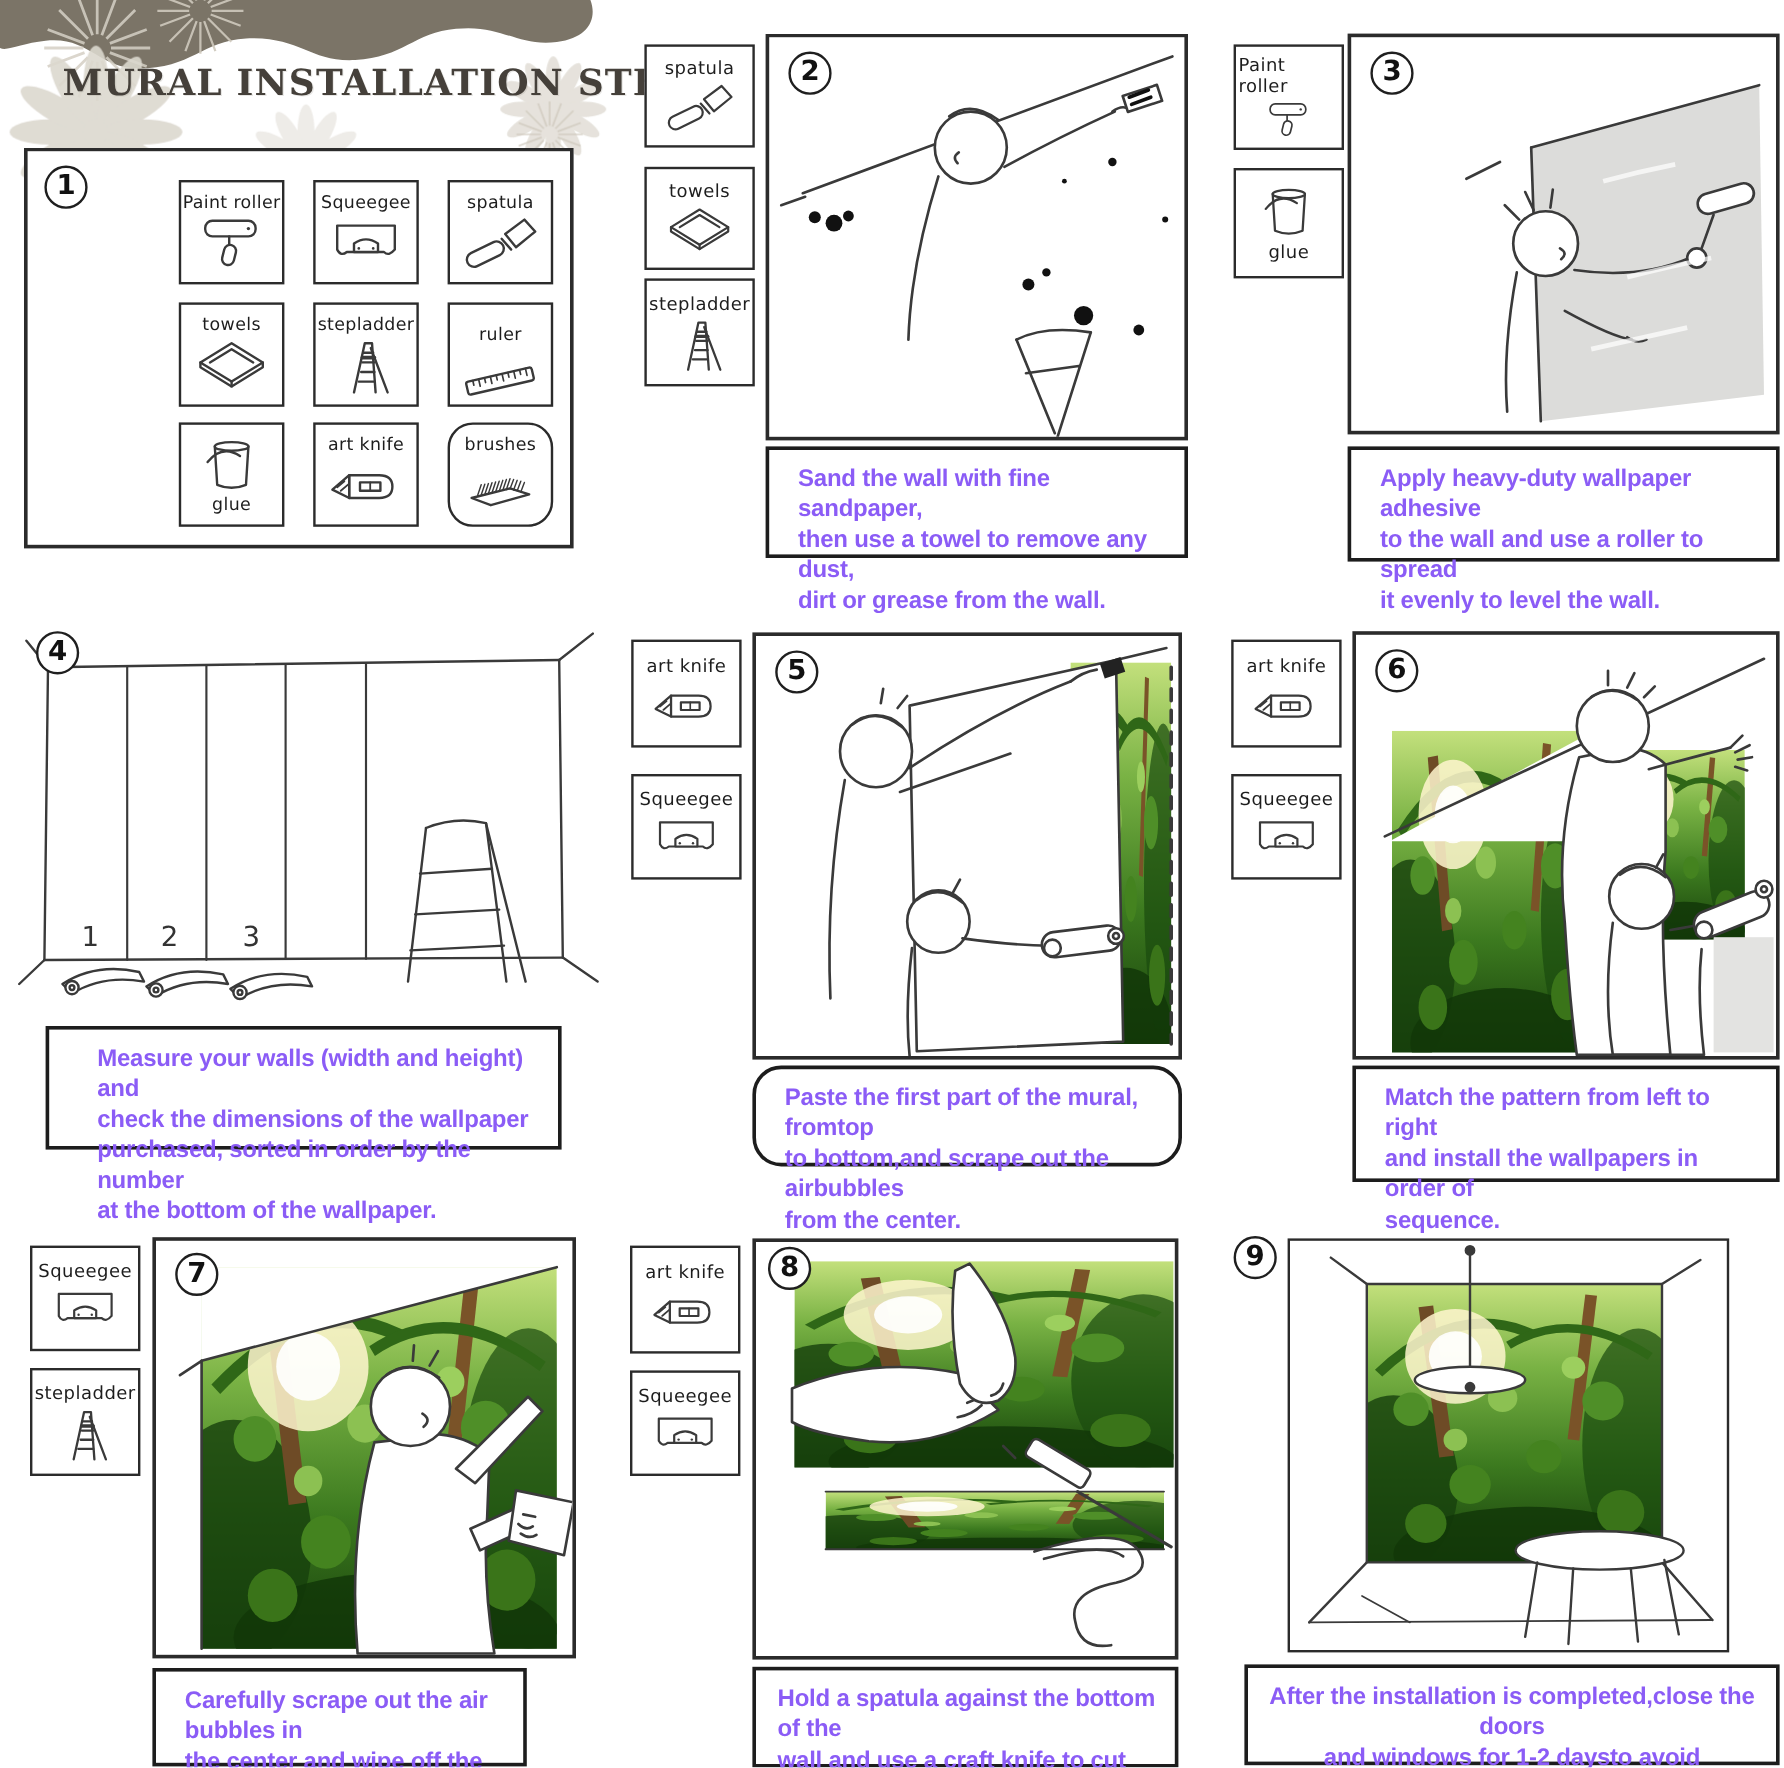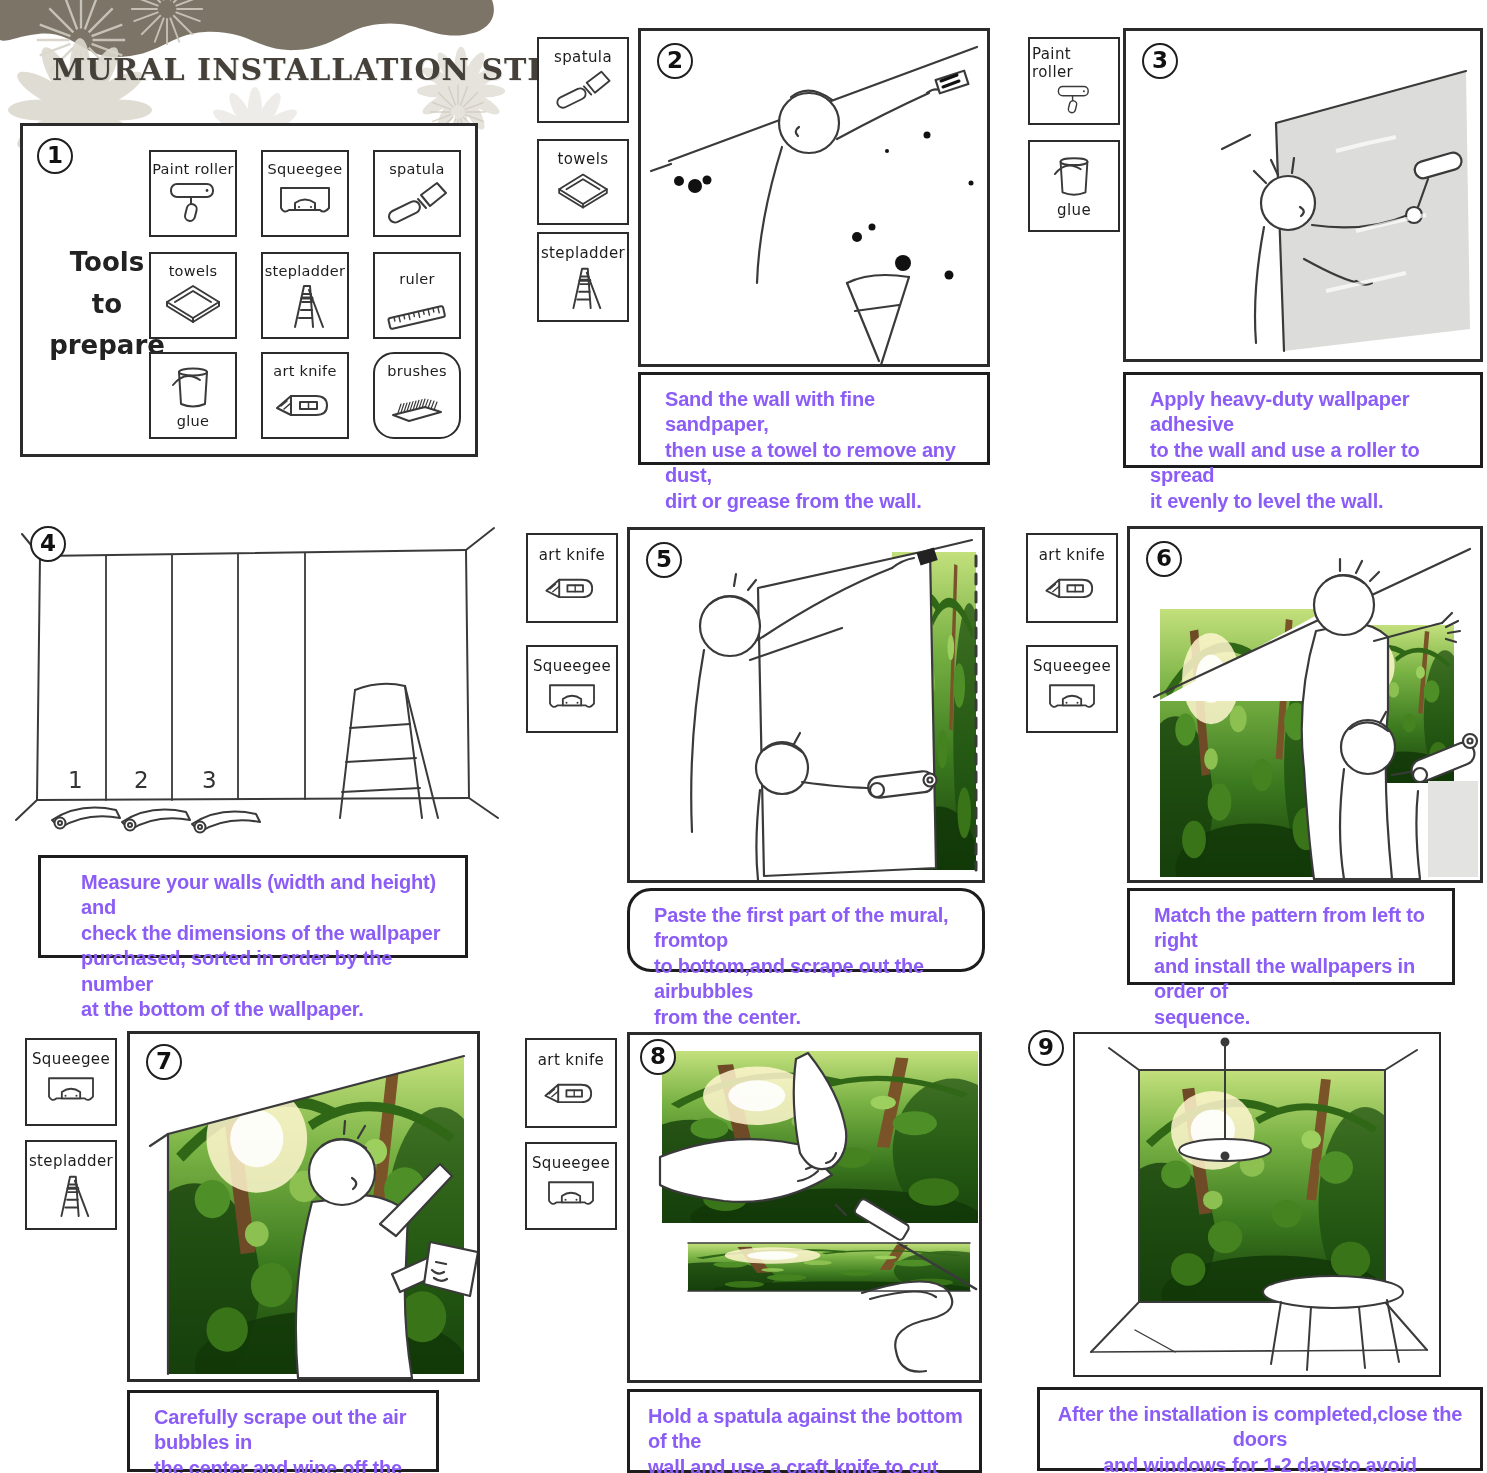--- a/index.html
+++ b/index.html
@@ -176,23 +176,20 @@
       <use href="#flower" width="92" height="92" x="0" y="0" transform="translate(415,45)" opacity="0.8"></use>
     </g>
     <g stroke="#cfc9bd" opacity="0.8">
       <use href="#burst" width="60" height="60" transform="translate(428,82)" stroke="#cfc9bd"></use>
     </g>
   </svg>
   <div class="title">MURAL INSTALLATION STEPS</div>
 
   <div class="panel" style="left:20px;top:123px;width:458px;height:334px;">
     <div class="num" style="left:14px;top:12px;">1</div>
-    <div class="tools-title">Tools
-to
-prepare</div>
 
     <div class="cell" style="left:126px;top:24px;">
       <div class="lbl">Paint roller</div>
       <svg class="icon" width="64" height="48">
           <use href="#icon-paint-roller"></use>
         </svg>
     </div>
     <div class="cell" style="left:238px;top:24px;">
       <div class="lbl">Squeegee</div>
       <svg class="icon" width="64" height="48">
@@ -484,21 +481,21 @@
         </g>
         <g>
           <rect x="280" y="222" width="66" height="22" rx="11" transform="rotate(-22 313 233)" fill="#fff"></rect>
           <circle cx="340" cy="212" r="7" fill="#fff"></circle>
             <circle cx="340" cy="212" r="2.5"></circle>
           <circle cx="290" cy="246" r="7" fill="#fff"></circle>
         </g>
       </g>
     </svg>
   </div>
-  <div class="caption" style="left:1127px;top:888px;width:328px;height:97px;">Match the pattern from left to right
+  <div class="caption" style="left:1127px;top:888px;width:356px;height:97px;">Match the pattern from left to right
 and install the wallpapers in order of
 sequence.</div>
 
   <div class="toolbox" style="left:25px;top:1038px;height:88px;">
     <div class="lbl">Squeegee</div>
     <svg class="icon" width="62" height="44">
         <use href="#icon-squeegee"></use>
       </svg>
   </div>
   <div class="toolbox" style="left:25px;top:1140px;height:90px;">

